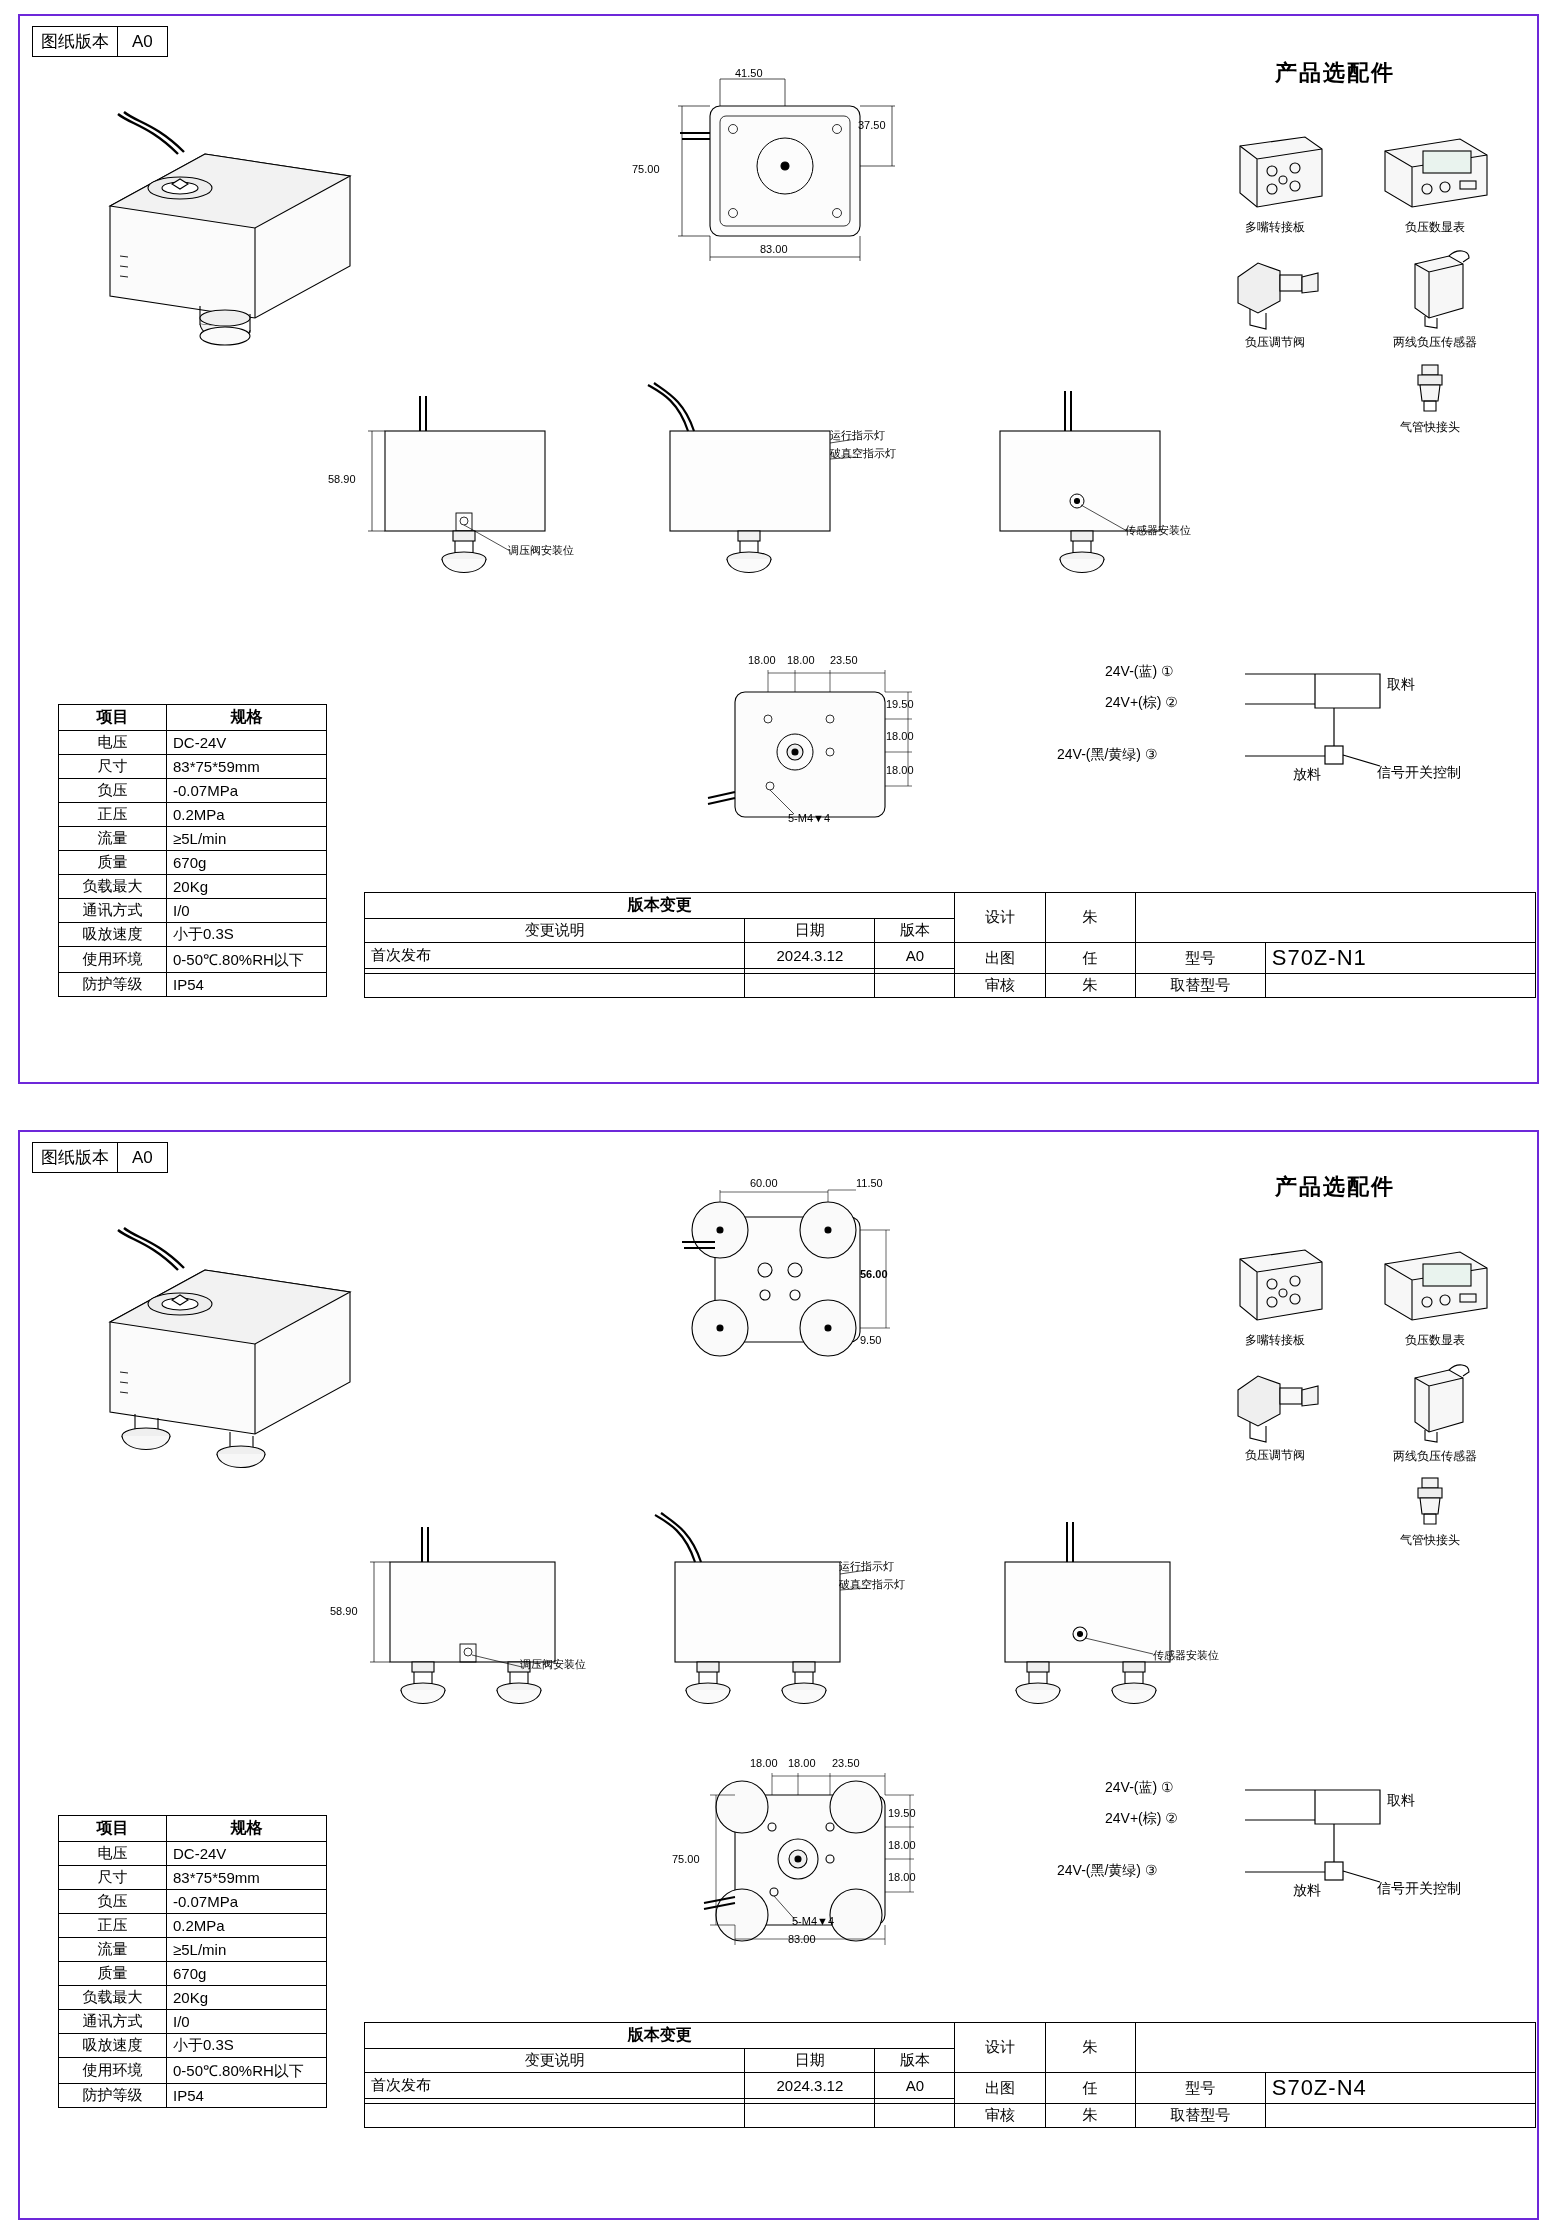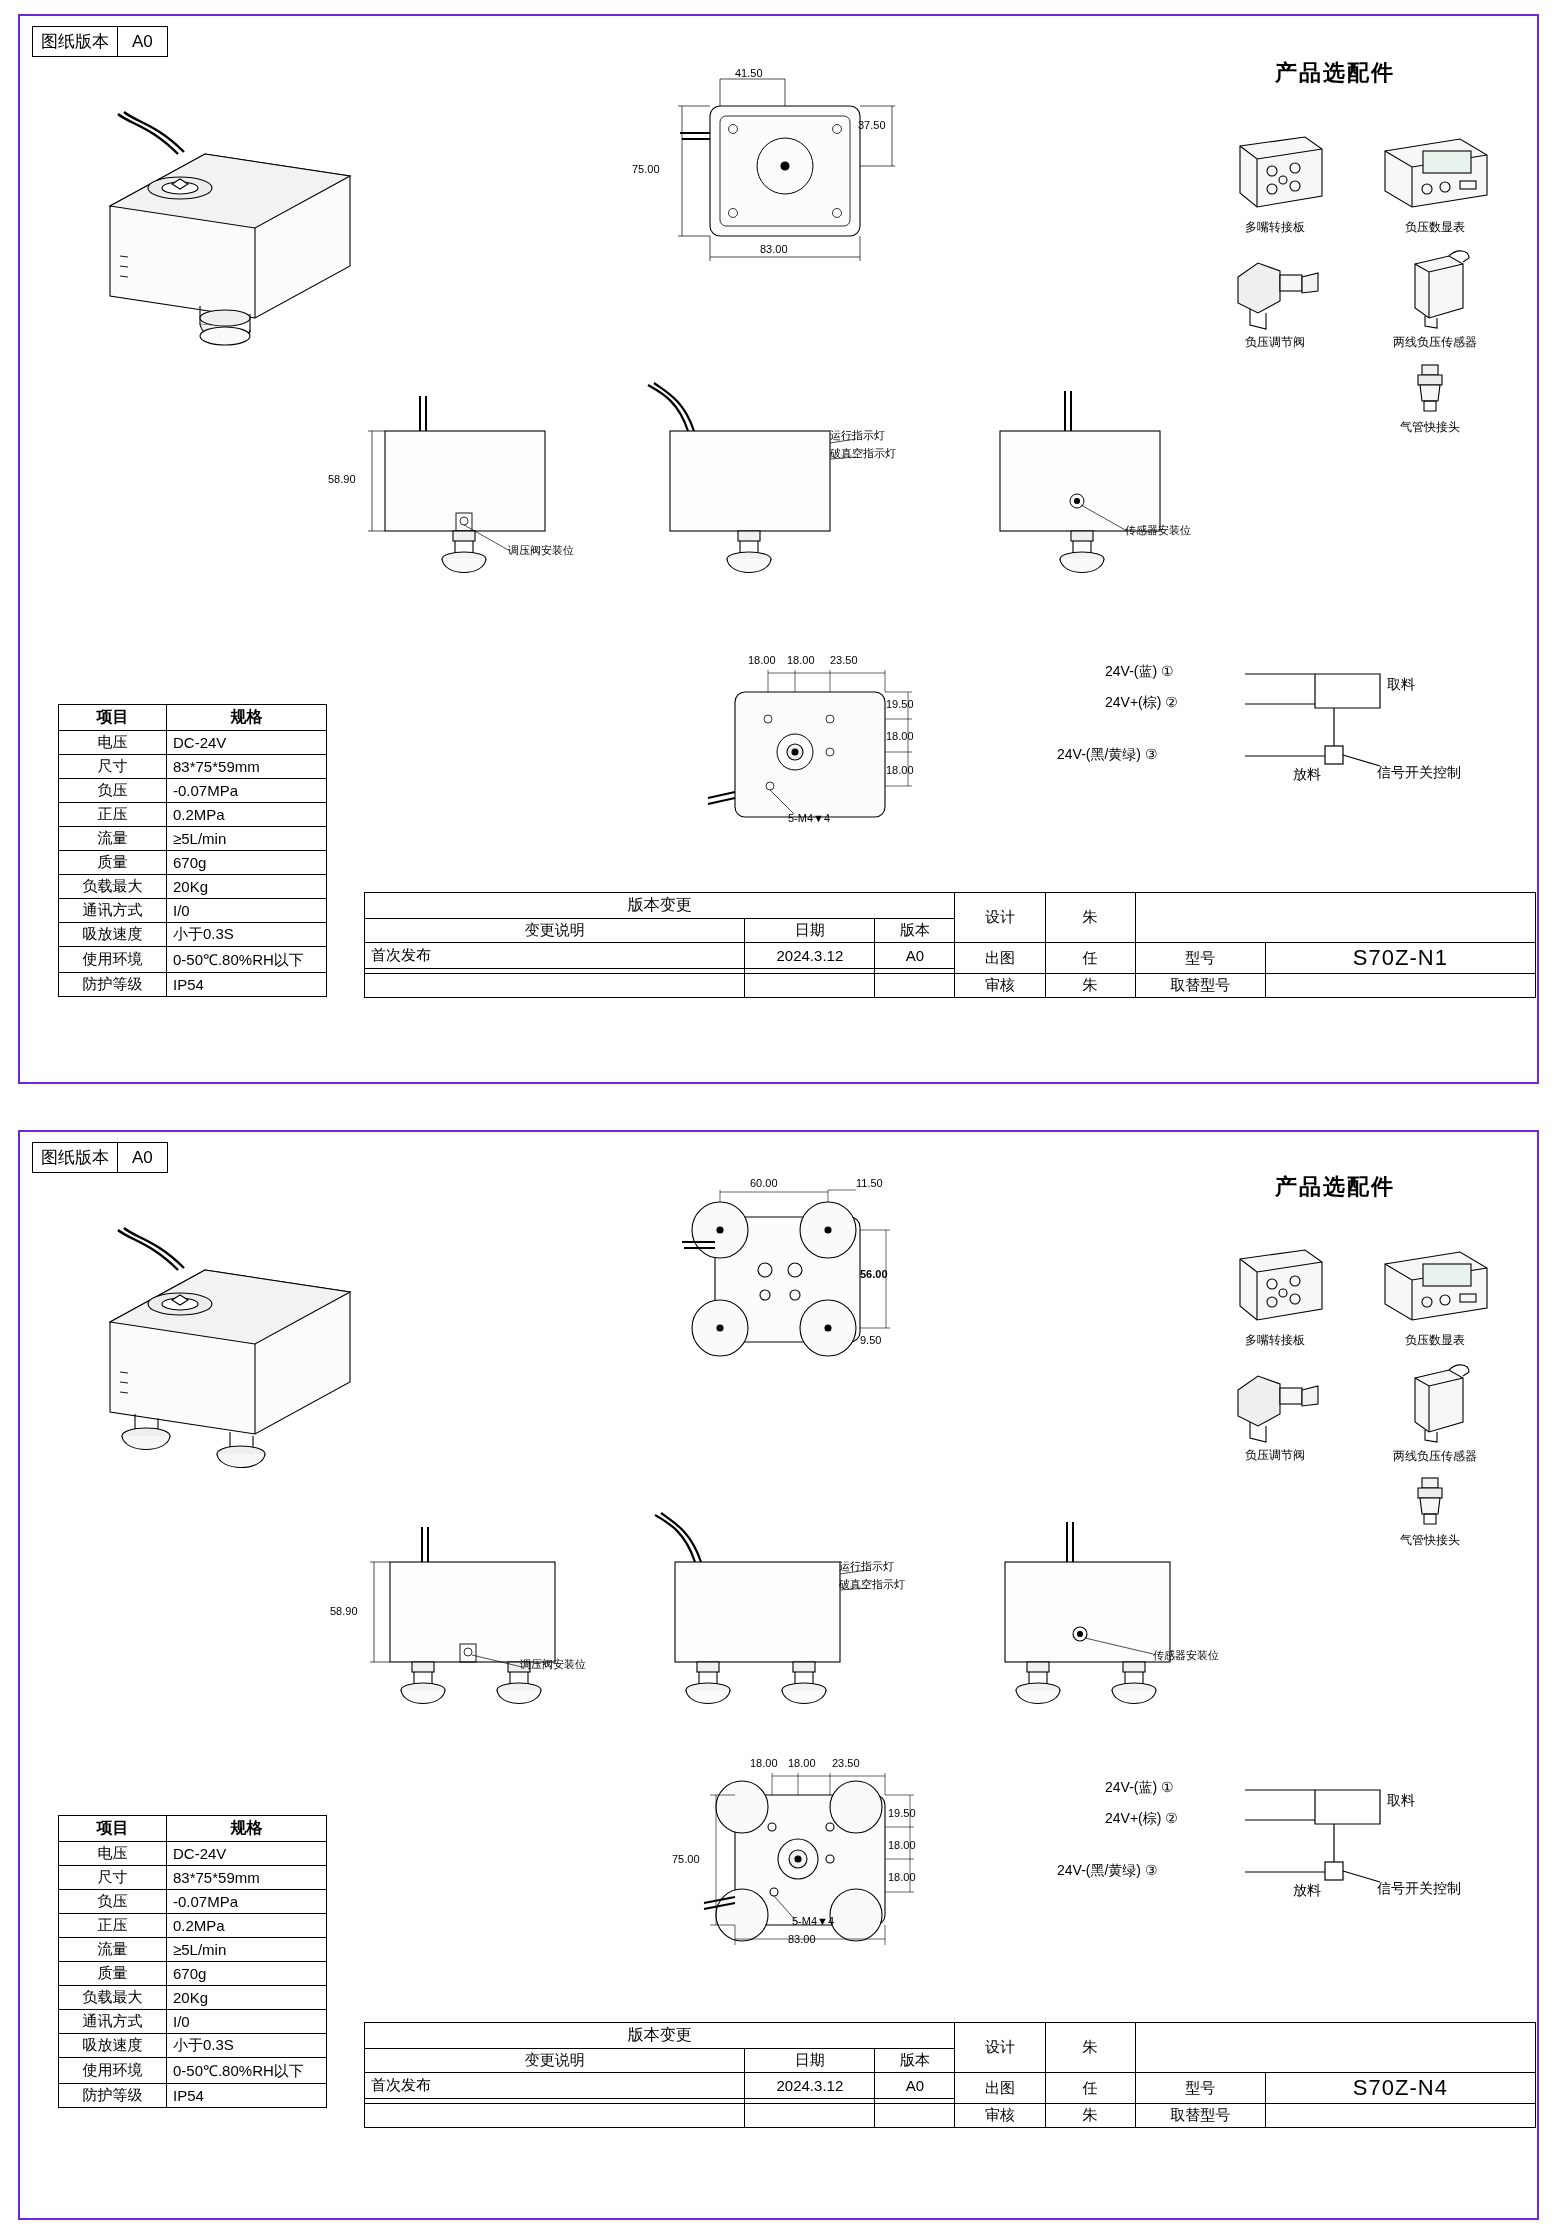--- a/index.html
+++ b/index.html
@@ -91,22 +91,22 @@
     position: absolute;
     border-collapse: collapse;
     font-size: 15px;
   }
   .titleblock td {
     border: 1.3px solid #000;
     padding: 2px 6px;
     box-sizing: border-box;
   }
   .tb-center { text-align: center; }
-  .tb-big { font-size: 22px; text-align: center; letter-spacing: 1px;}
-  .tb-head { text-align: center; font-weight: normal; font-size: 16px;}
+  .tb-big { font-size: 22px; text-align: left; letter-spacing: 1px;}
+  .tb-head { text-align: center; font-weight: bold; font-size: 16px;}
 
   svg { display:block; overflow: visible;}
   .svgbox { position: absolute; }
 </style>
 </head>
 <body>
 
 <div class="sheet" id="sheet-1">
 
   <div class="rev-box">

